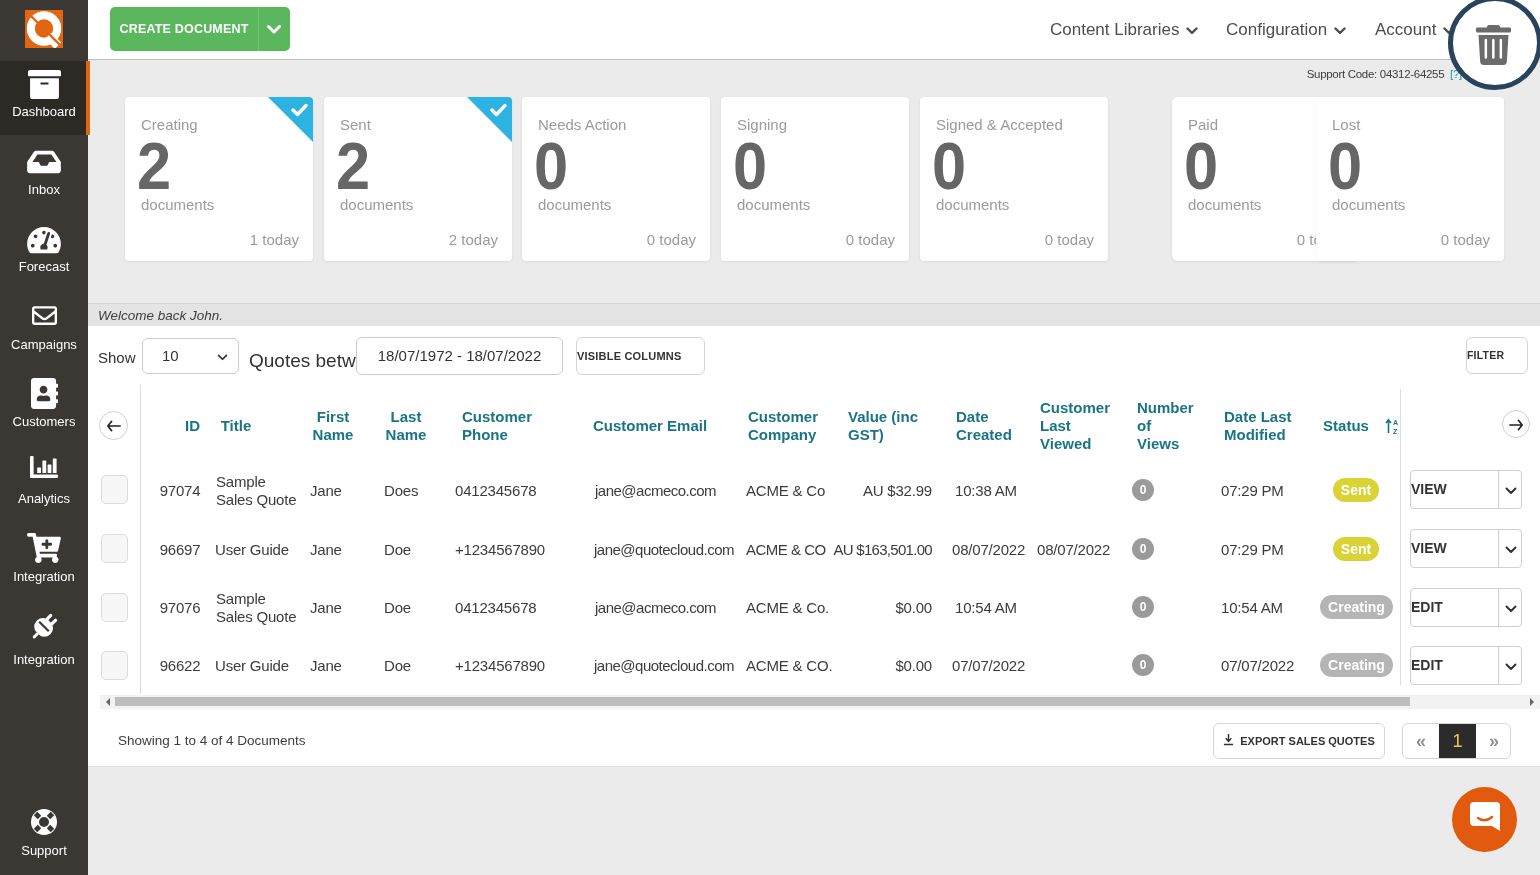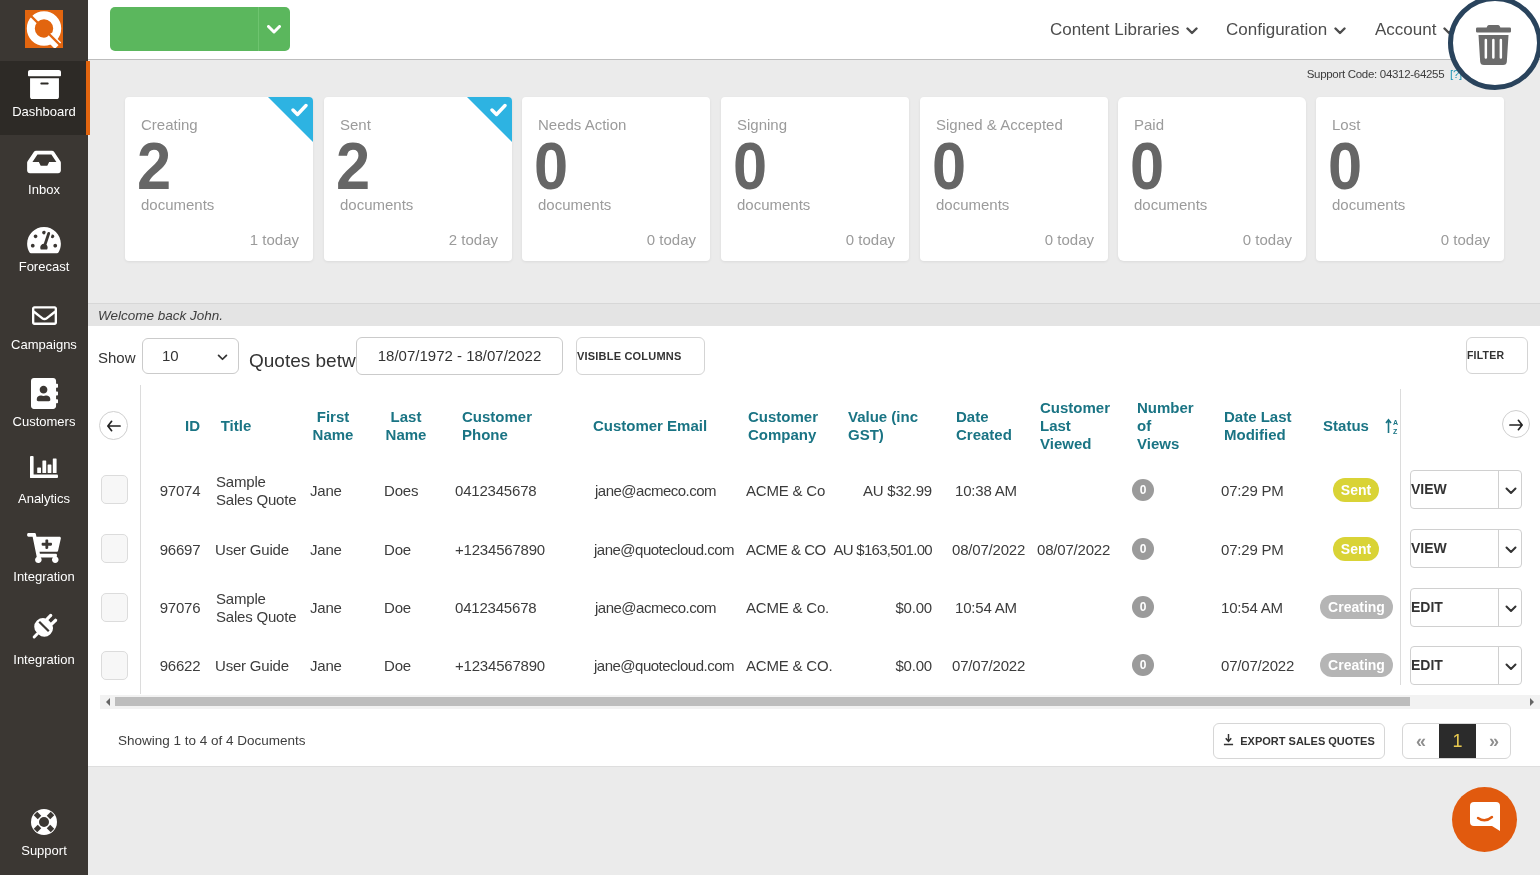--- a/index.html
+++ b/index.html
@@ -72,20 +72,21 @@
 #pager .cur { background:#2b2b2b; color:#e8c94f; font-weight:normal; }
 
 #chat { position:absolute; left:1452px; top:787px; width:65px; height:65px; border-radius:50%; background:#e15a0e; z-index:20; }
 </style>
 </head>
 <body>
 
 <div id="topbar"></div>
 
 <div id="createbtn">
+  <div class="lbl">CREATE DOCUMENT</div>
   <div class="div"></div>
   <div class="car">
     <svg width="14" height="9" viewBox="0 0 14 9" style="position:absolute;left:8px;top:18px;">
         <path d="M1.5 1.5 L7 7 L12.5 1.5" stroke="#fff" stroke-width="3" fill="none" stroke-linecap="round" stroke-linejoin="round"></path>
       </svg>
   </div>
 </div>
 
 <div class="navlink" style="left:1050px;">Content Libraries<svg class="chev" width="12" height="8" viewBox="0 0 12 8">
       <path d="M1.5 1.5 L6 6 L10.5 1.5" stroke="#4d4d4d" stroke-width="2.4" fill="none" stroke-linecap="round" stroke-linejoin="round"></path>
@@ -246,21 +247,21 @@
     <div class="n">0</div>
     <div class="d">documents</div>
     <div class="td">0 today</div>
   </div>
 <div class="card" style="left:920px;">
     <div class="t">Signed &amp; Accepted</div>
     <div class="n">0</div>
     <div class="d">documents</div>
     <div class="td">0 today</div>
   </div>
-<div class="card" style="left:1118px;border-radius:6px;">
+<div class="card" style="left:1172px;border-radius:6px;">
     <div class="t">Paid</div>
     <div class="n">0</div>
     <div class="d">documents</div>
     <div class="td">0 today</div>
   </div>
 <div class="card" style="left:1316px;">
     <div class="t">Lost</div>
     <div class="n">0</div>
     <div class="d">documents</div>
     <div class="td">0 today</div>

